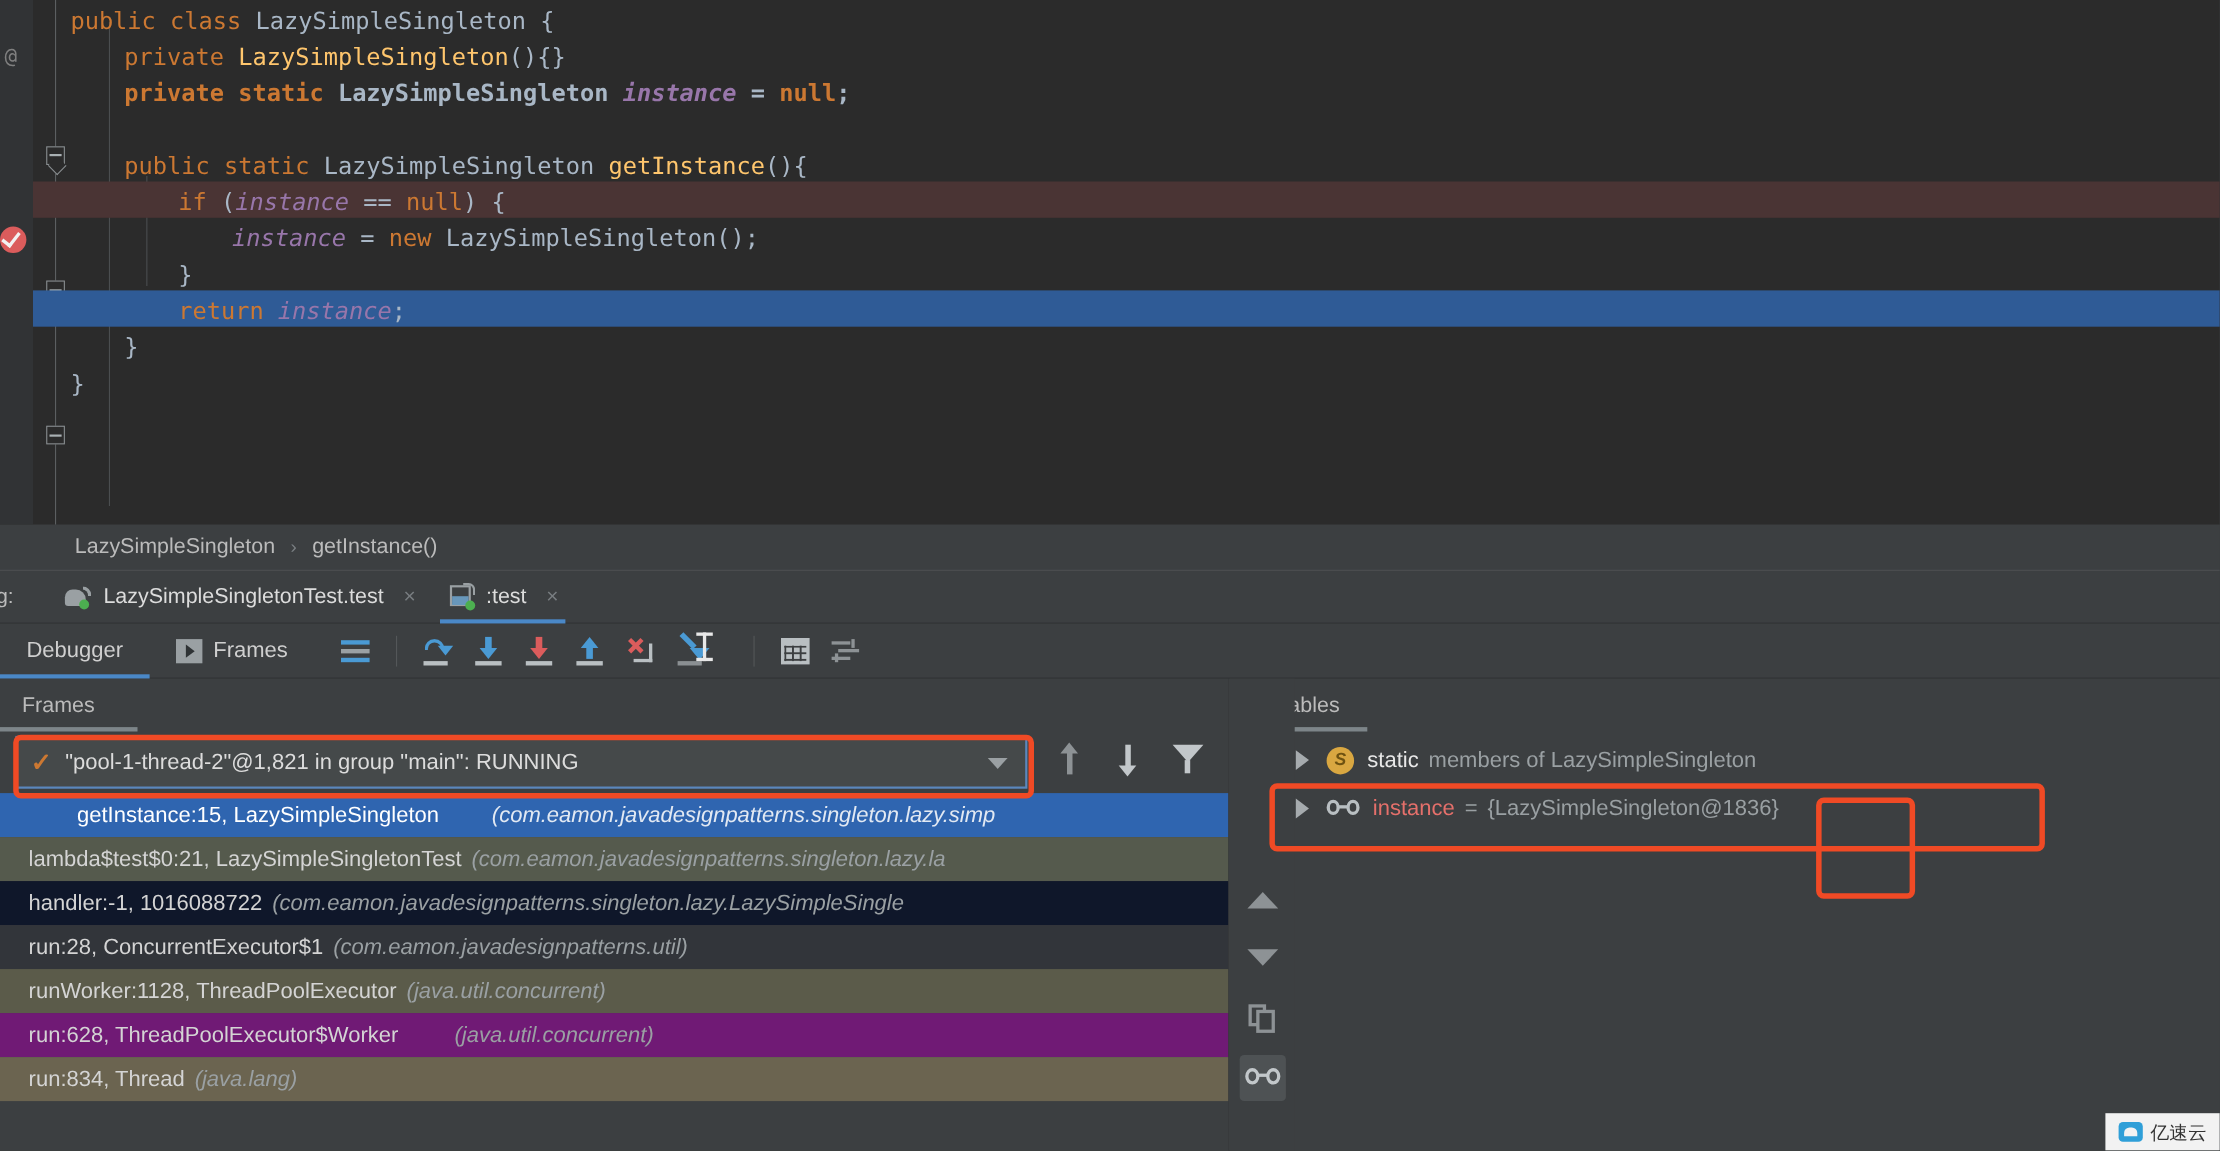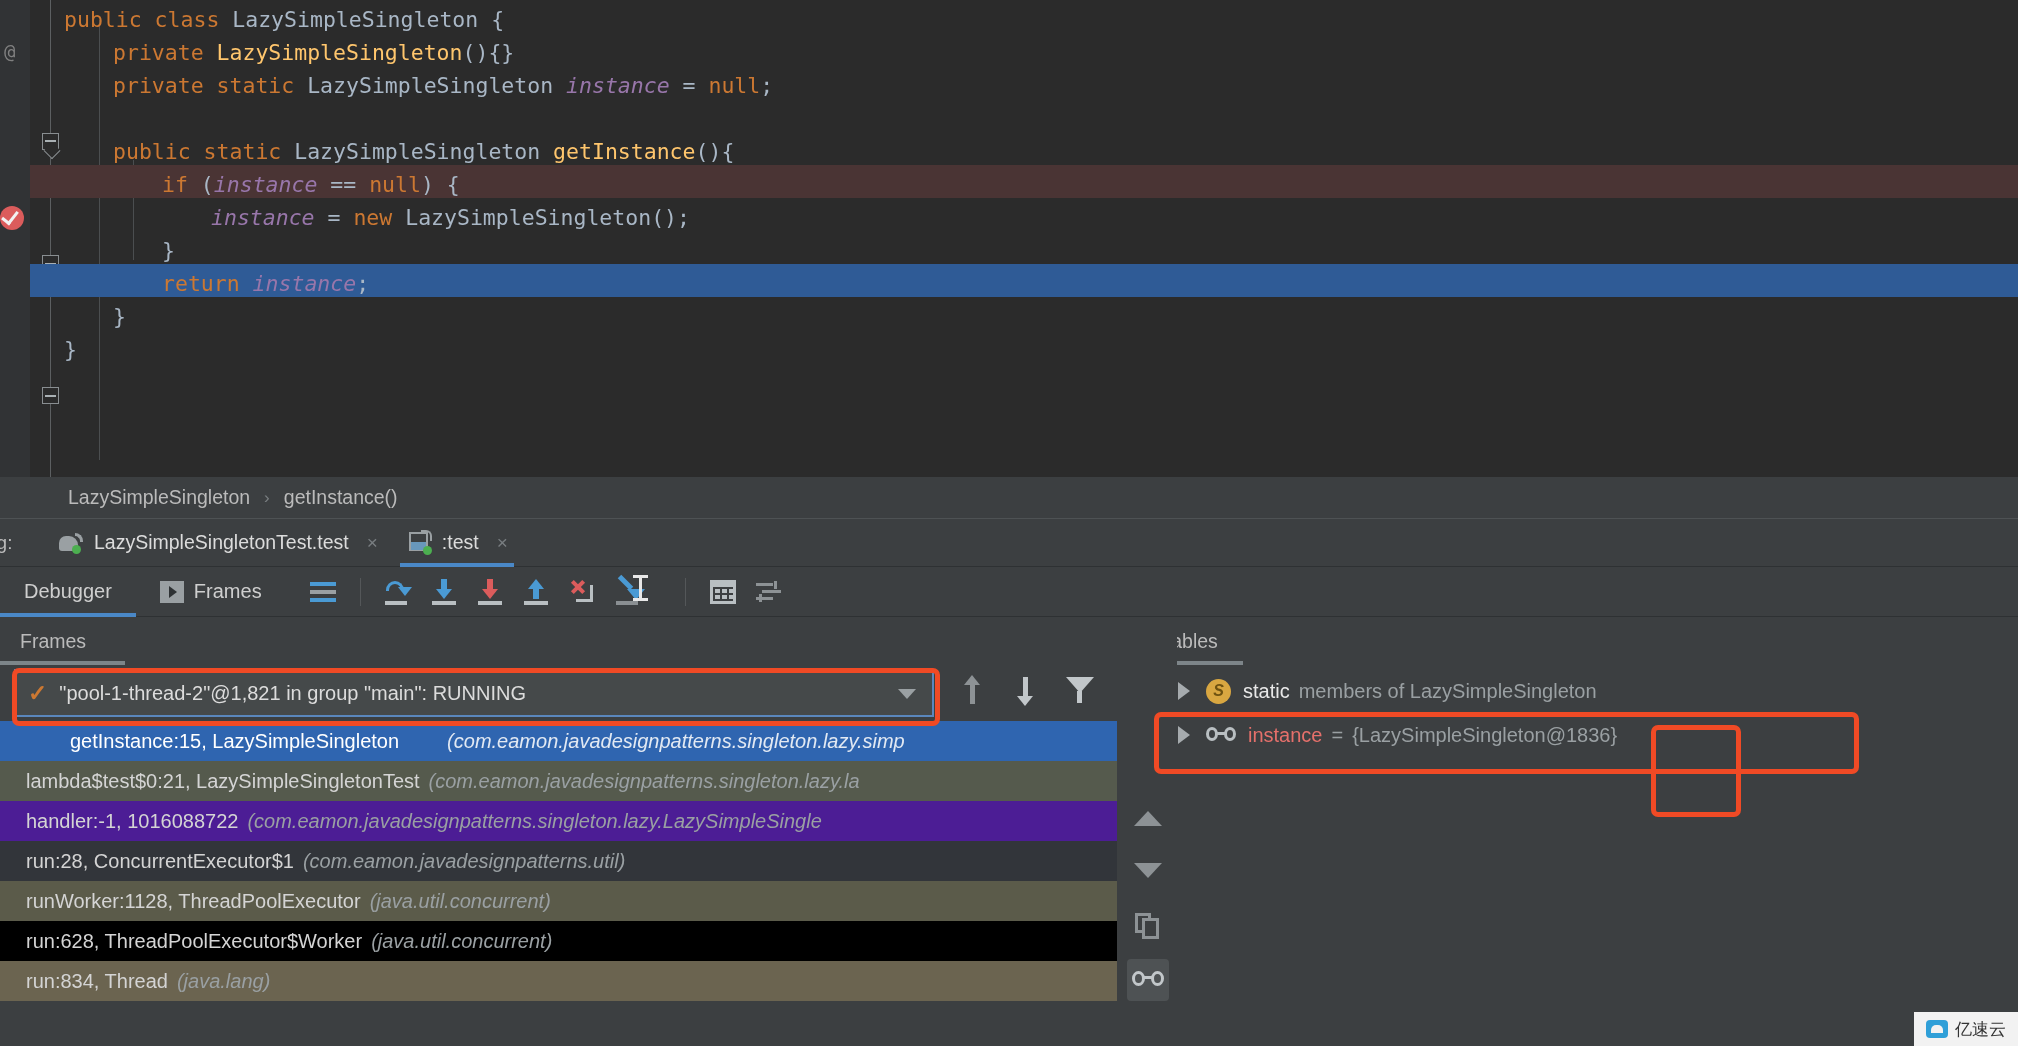--- a/index.html
+++ b/index.html
@@ -332,24 +332,24 @@
   .frame {
     height: 40px; display: flex; align-items: center;
     padding-left: 26px; white-space: nowrap; font-size: 20px;
   }
   .frame .m { color: #d4d4d4; }
   .frame .p { color: #9aa0a3; font-style: italic; margin-left: 9px; }
   .frame.selected { background: #2f65b0; }
   .frame.selected .m { color: #ffffff; margin-left: 44px; }
   .frame.selected .p { color: #e2e9f3; margin-left: 48px; }
   .frame.r1 { background: #555a4d; }
-  .frame.r2 { background: #4c1d95; }
+  .frame.r2 { background: #0f172a; }
   .frame.r3 { background: #32353a; }
   .frame.r4 { background: #5b5b4a; }
-  .frame.r5 { background: #000000; }
+  .frame.r5 { background: #701a75; gap: 42px; }
   .frame.r6 { background: #6b6450; }
 
   
   .mini-tools {
     position: absolute; left: 1117px; top: 617px; width: 60px; height: 429px;
     background: #3c3f41; z-index: 5;
   }
   .mini-btn {
     position: absolute; left: 10px; width: 42px; height: 42px;
     display: flex; align-items: center; justify-content: center;
@@ -464,21 +464,21 @@
     <div class="fold open" style="top:166px;"></div>
     <div class="fold-tail" style="top:255px;"></div>
     <div class="fold-tail" style="top:387px;"></div>
 
     <div class="indent-guide" style="left:99px; top:20px; height:440px;"></div>
     <div class="indent-guide" style="left:133px; top:160px; height:100px;"></div>
 
     <div class="code" id="code-root">
         <div class="cline"><span class="txt" style="left: 64px;"><span class="kw">public </span><span class="kw">class </span><span class="cls">LazySimpleSingleton</span><span class="pln"> {</span></span></div>
         <div class="cline"><span class="txt" style="left: 113px;"><span class="kw">private </span><span class="ctor">LazySimpleSingleton</span><span class="pln">(){}</span></span></div>
-        <div class="cline"><span class="txt" style="left: 113px;"><span class="kw">private </span><span class="kw">static </span><span class="cls">LazySimpleSingleton </span><span class="fld">instance</span><span class="pln"> = </span><span class="kw">null</span><span class="pln">;</span></span></div>
+        <div class="cline"><span class="txt" style="left: 113px; font-weight: bold;"><span class="kw">private </span><span class="kw">static </span><span class="cls">LazySimpleSingleton </span><span class="fld">instance</span><span class="pln"> = </span><span class="kw">null</span><span class="pln">;</span></span></div>
         <div class="cline"><span class="txt" style="left: 113px;"></span></div>
         <div class="cline"><span class="txt" style="left: 113px;"><span class="kw">public </span><span class="kw">static </span><span class="cls">LazySimpleSingleton </span><span class="mth">getInstance</span><span class="pln">(){</span></span></div>
         <div class="cline"><div class="hl-bp"></div><span class="txt" style="left: 162px;"><span class="kw">if </span><span class="pln">(</span><span class="fld">instance</span><span class="pln"> == </span><span class="kw">null</span><span class="pln">) {</span></span></div>
         <div class="cline"><span class="txt" style="left: 211px;"><span class="fld">instance</span><span class="pln"> = </span><span class="kw">new </span><span class="cls">LazySimpleSingleton</span><span class="pln">();</span></span></div>
         <div class="cline"><span class="txt" style="left: 162px;"><span class="pln">}</span></span></div>
         <div class="cline"><div class="hl-exec"></div><span class="txt" style="left: 162px;"><span class="kw">return </span><span class="fld">instance</span><span class="pln">;</span></span></div>
         <div class="cline"><span class="txt" style="left: 113px;"><span class="pln">}</span></span></div>
         <div class="cline"><span class="txt" style="left: 64px;"><span class="pln">}</span></span></div>
       </div>
   </div>

